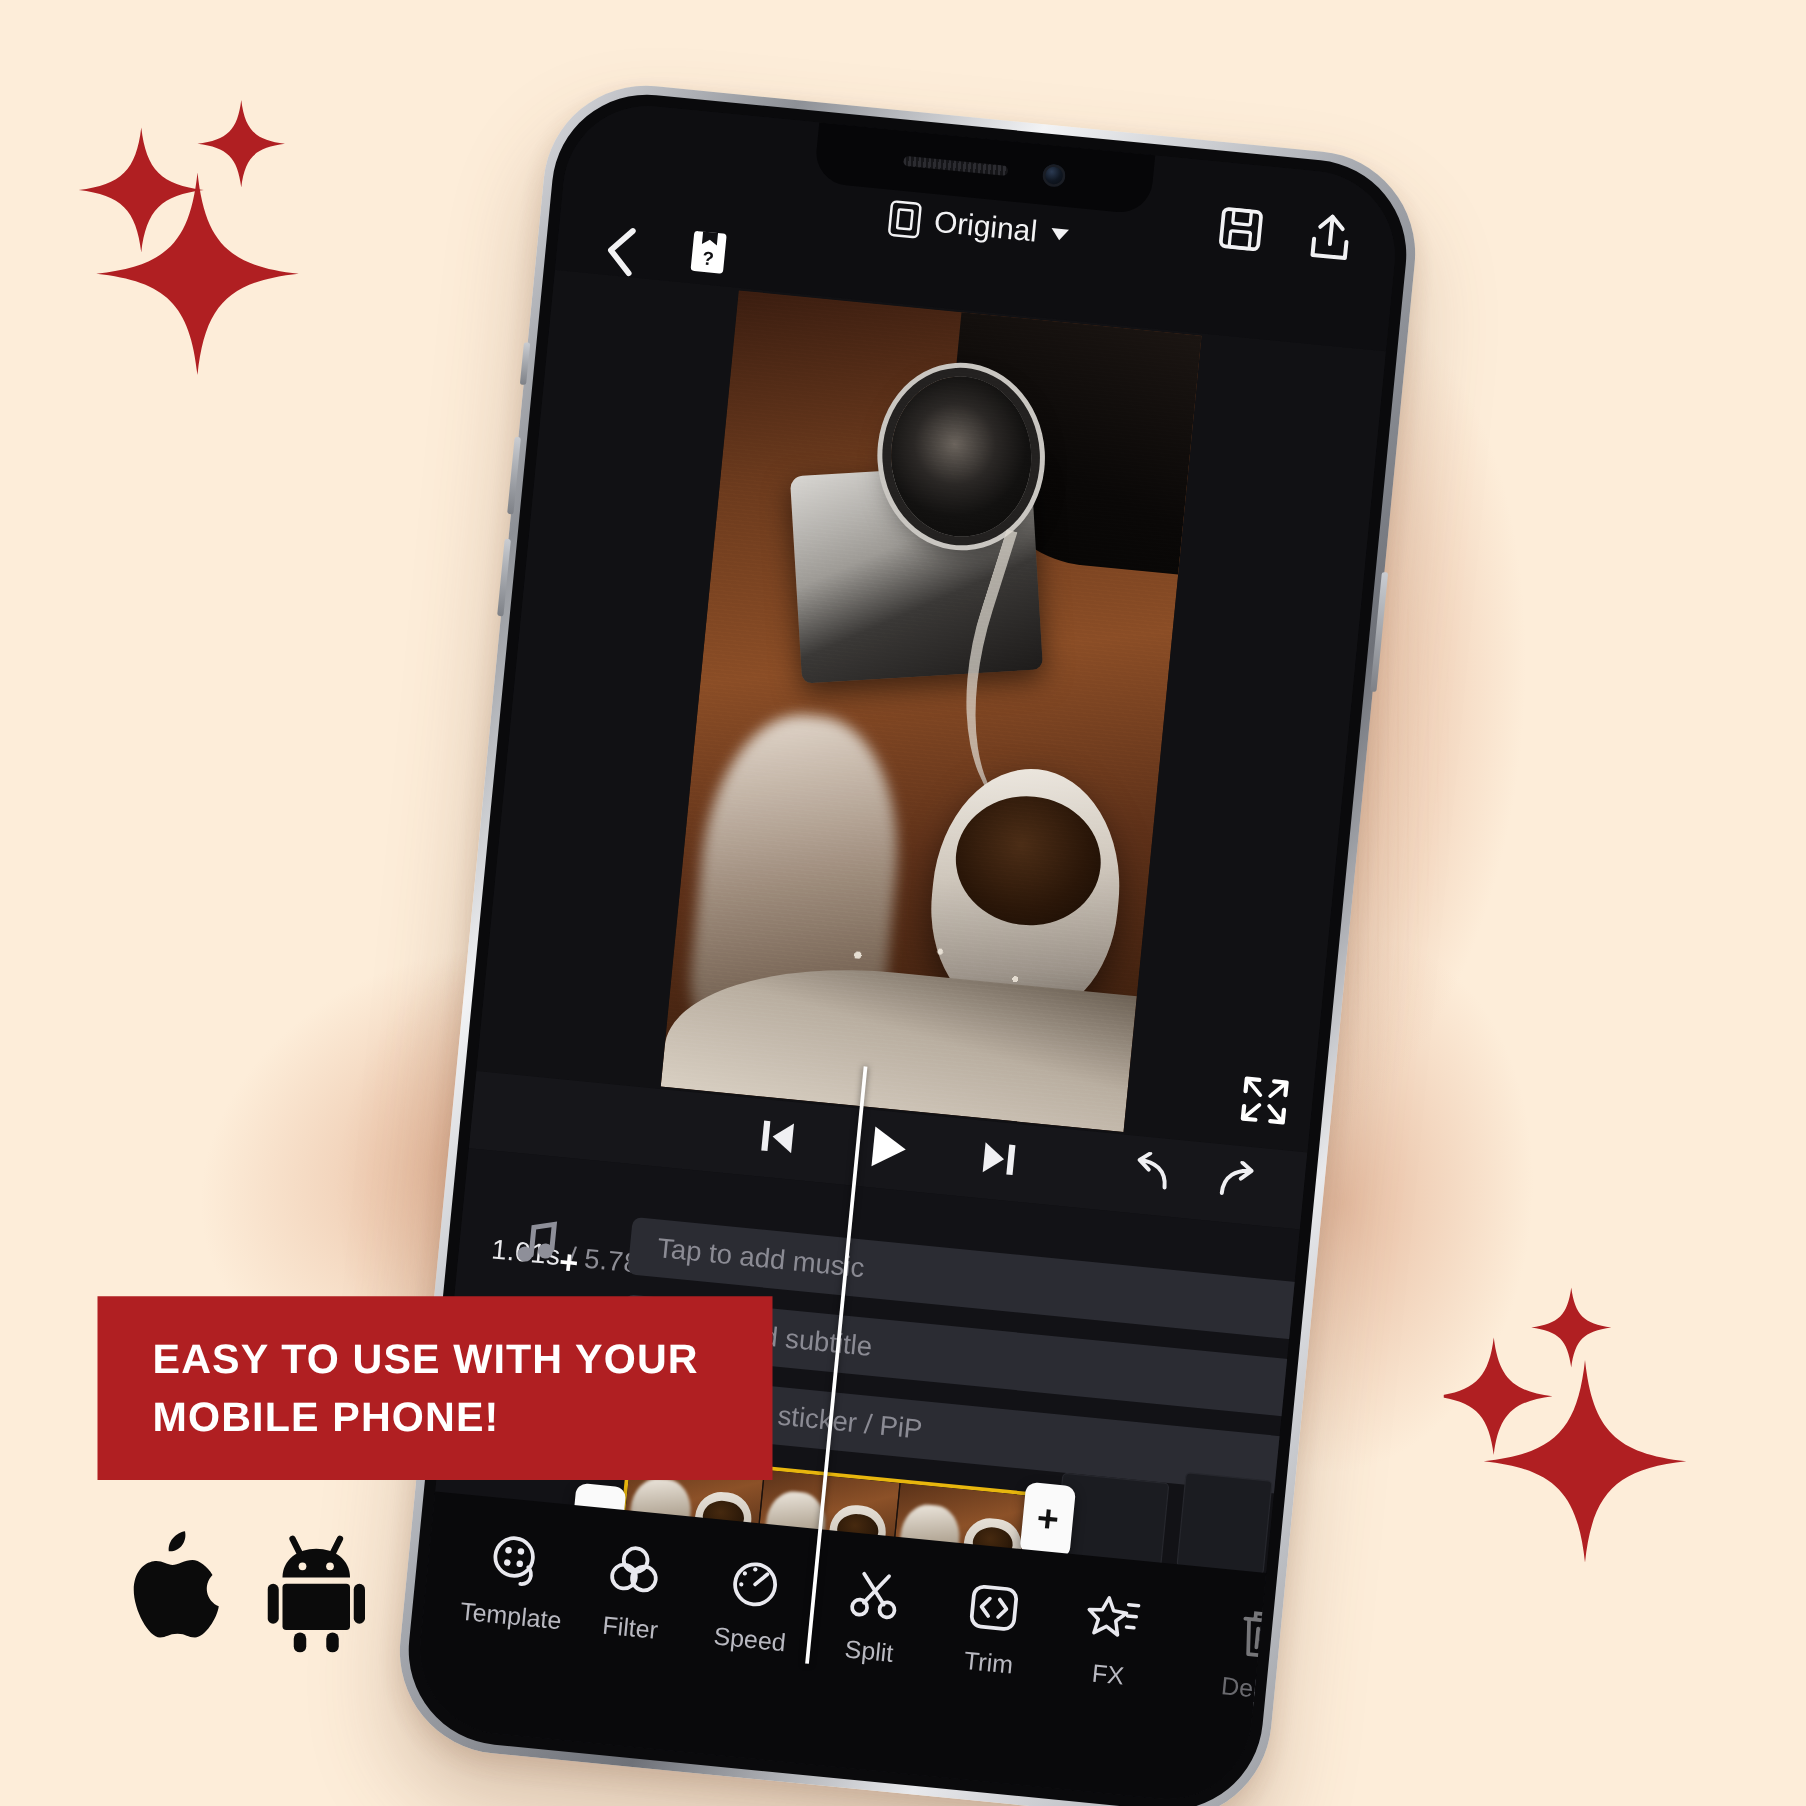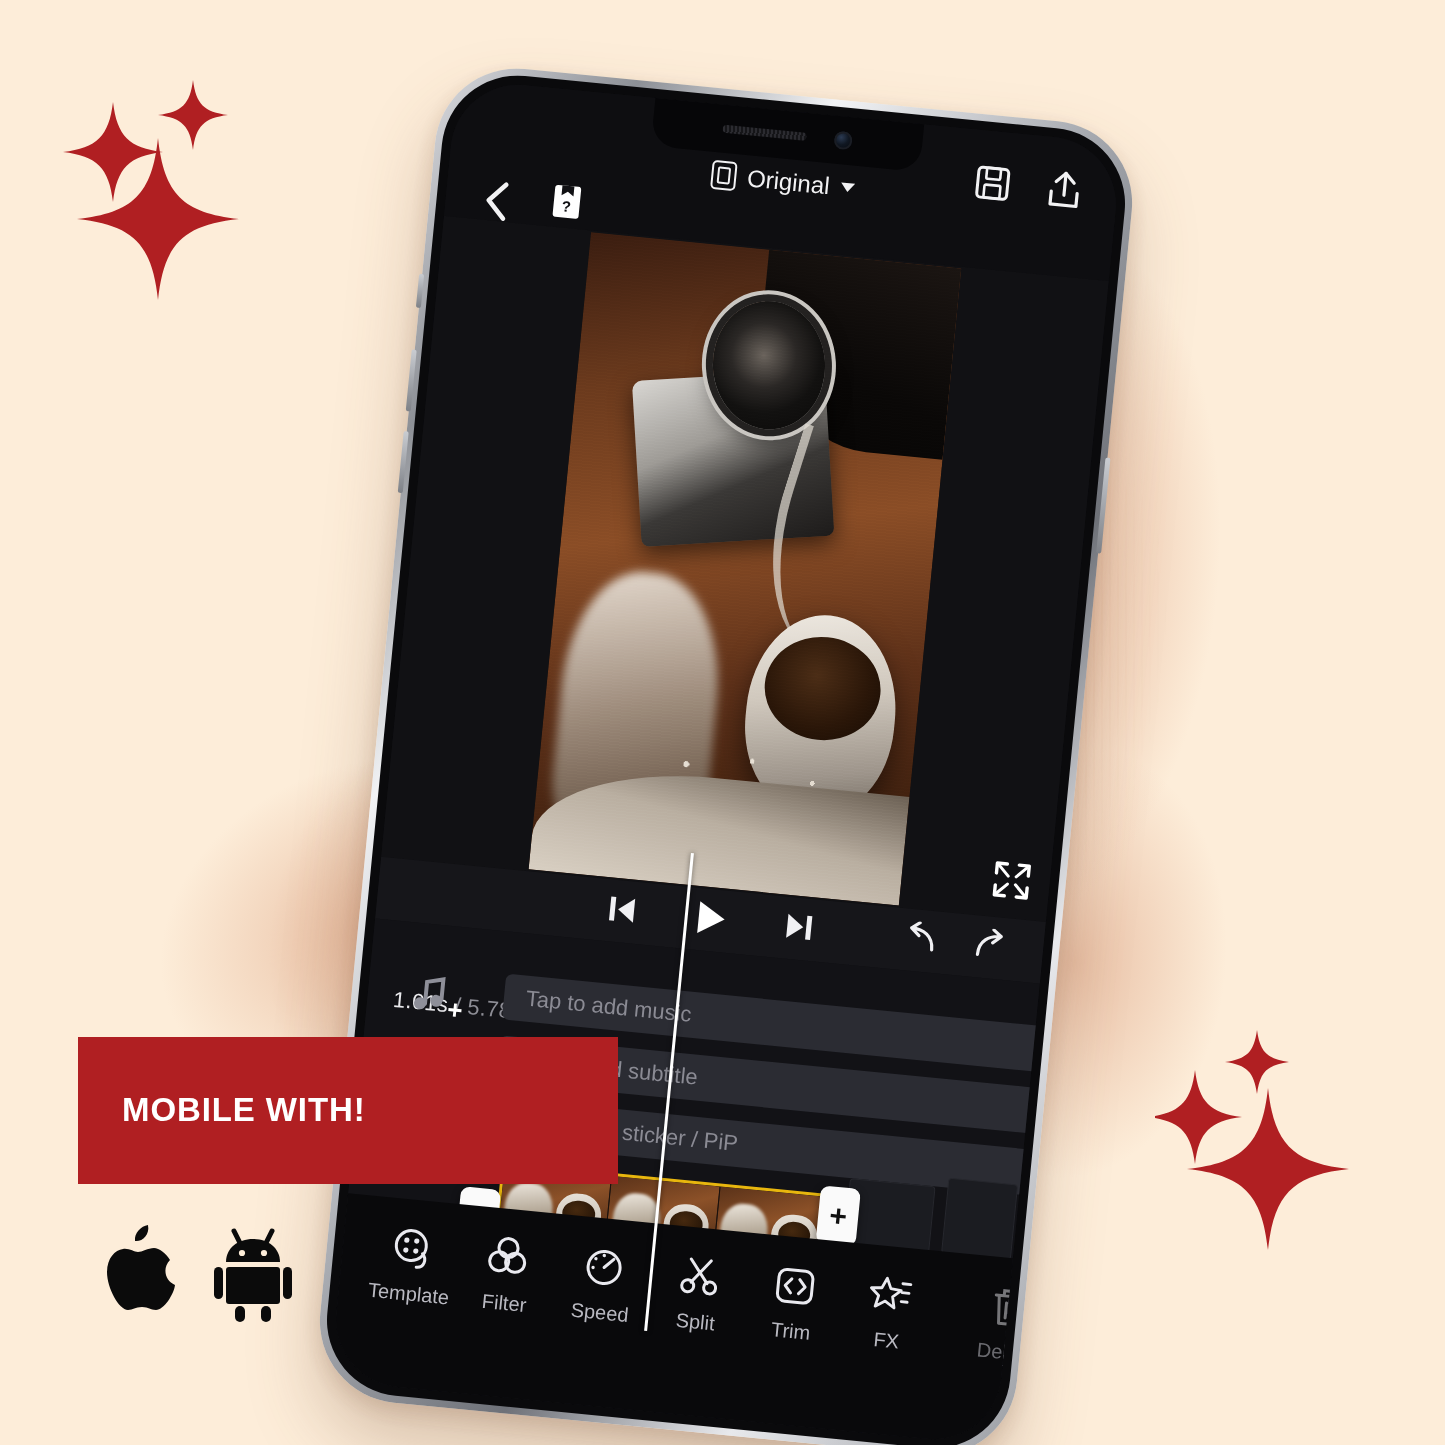--- a/index.html
+++ b/index.html
@@ -690,21 +690,22 @@
           </div>
 
         </div>
 
       </div>
     </div>
   </div>
 </div>
 
 <div class="banner">
-  <div class="banner-line">MOBILE WITH!</div>
+  <div class="banner-line">EASY TO USE WITH YOUR</div>
+  <div class="banner-line">MOBILE PHONE!</div>
 </div>
 
 <div class="store-logos">
   <svg width="84" height="100" viewBox="0 0 84 100">
     <path fill="#0b0b0b" d="M58 26c-6 0-12 4-16 4s-9-4-15-3C19 28 11 36 11 50c0 16 12 38 21 38 5 0 7-3 14-3s8 3 14 3c8 0 18-16 19-25-10-4-13-17-5-25-4-7-11-12-16-12z"></path>
     <path fill="#0b0b0b" d="M52 3c-7 1-14 8-13 16 7 1 15-6 13-16z"></path>
   </svg>
   <svg width="78" height="100" viewBox="0 0 78 100">
     <path fill="#0b0b0b" d="M20 9 L26 21 M58 9 L52 21" stroke="#0b0b0b" stroke-width="5" stroke-linecap="round"></path>
     <path fill="#0b0b0b" d="M12 40c0-14 12-23 27-23s27 9 27 23z"></path>

